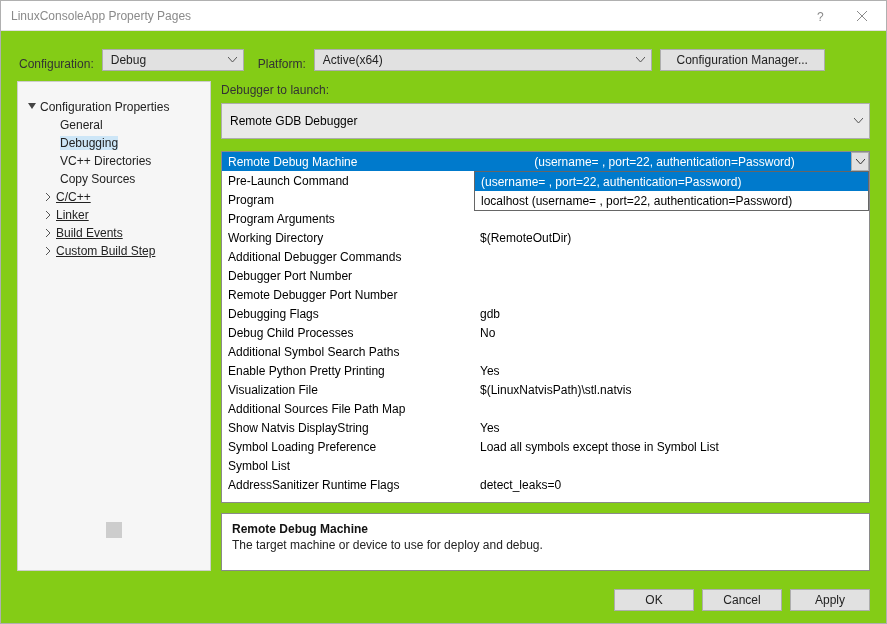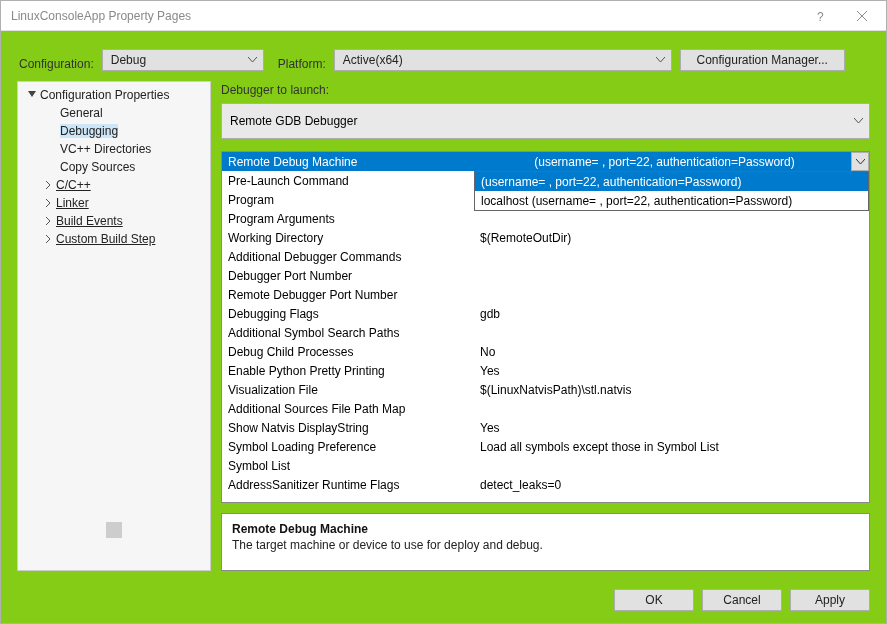--- a/index.html
+++ b/index.html
@@ -41,21 +41,21 @@
 .select {
   border: 1px solid #adadad;
   background: #e1e1e1;
   height: 22px;
   display: flex; align-items: center;
   padding: 0 6px 0 8px;
   color: #222;
 }
 .select .val { flex: 1; }
 .select .chev { margin-left: 6px; color: #555; }
-.sel-config { width: 162px; }
+.sel-config { width: 142px; }
 .sel-platform { width: 338px; }
 .btn {
   border: 1px solid #adadad;
   background: #e1e1e1;
   height: 22px;
   padding: 0 12px;
   display: flex; align-items: center; justify-content: center;
   color: #222;
 }
 .btn.cfgmgr { width: 165px; }
@@ -66,21 +66,21 @@
   padding: 0 16px 10px 16px;
   gap: 10px;
   min-height: 0;
 }
 
 
 .sidebar {
   width: 194px;
   background: #f6f6f6;
   border: 1px solid #cdcdcd;
-  padding-top: 4px;
+  padding-top: 16px;
   overflow: hidden;
   position: relative;
 }
 .tree-item {
   display: flex; align-items: center;
   height: 18px;
   padding-left: 8px;
   color: #222;
 }
 .tree-item .caret {
@@ -323,26 +323,26 @@
                 </tr>
                 <tr>
                   <td class="pname">Remote Debugger Port Number</td>
                   <td></td>
                 </tr>
                 <tr>
                   <td class="pname">Debugging Flags</td>
                   <td>gdb</td>
                 </tr>
                 <tr>
-                  <td class="pname">Additional Symbol Search Paths</td>
-                  <td></td>
-                </tr>
-                <tr>
                   <td class="pname">Debug Child Processes</td>
                   <td>No</td>
+                </tr>
+                <tr>
+                  <td class="pname">Additional Symbol Search Paths</td>
+                  <td></td>
                 </tr>
                 <tr>
                   <td class="pname">Enable Python Pretty Printing</td>
                   <td>Yes</td>
                 </tr>
                 <tr>
                   <td class="pname">Visualization File</td>
                   <td>$(LinuxNatvisPath)\stl.natvis</td>
                 </tr>
                 <tr>

